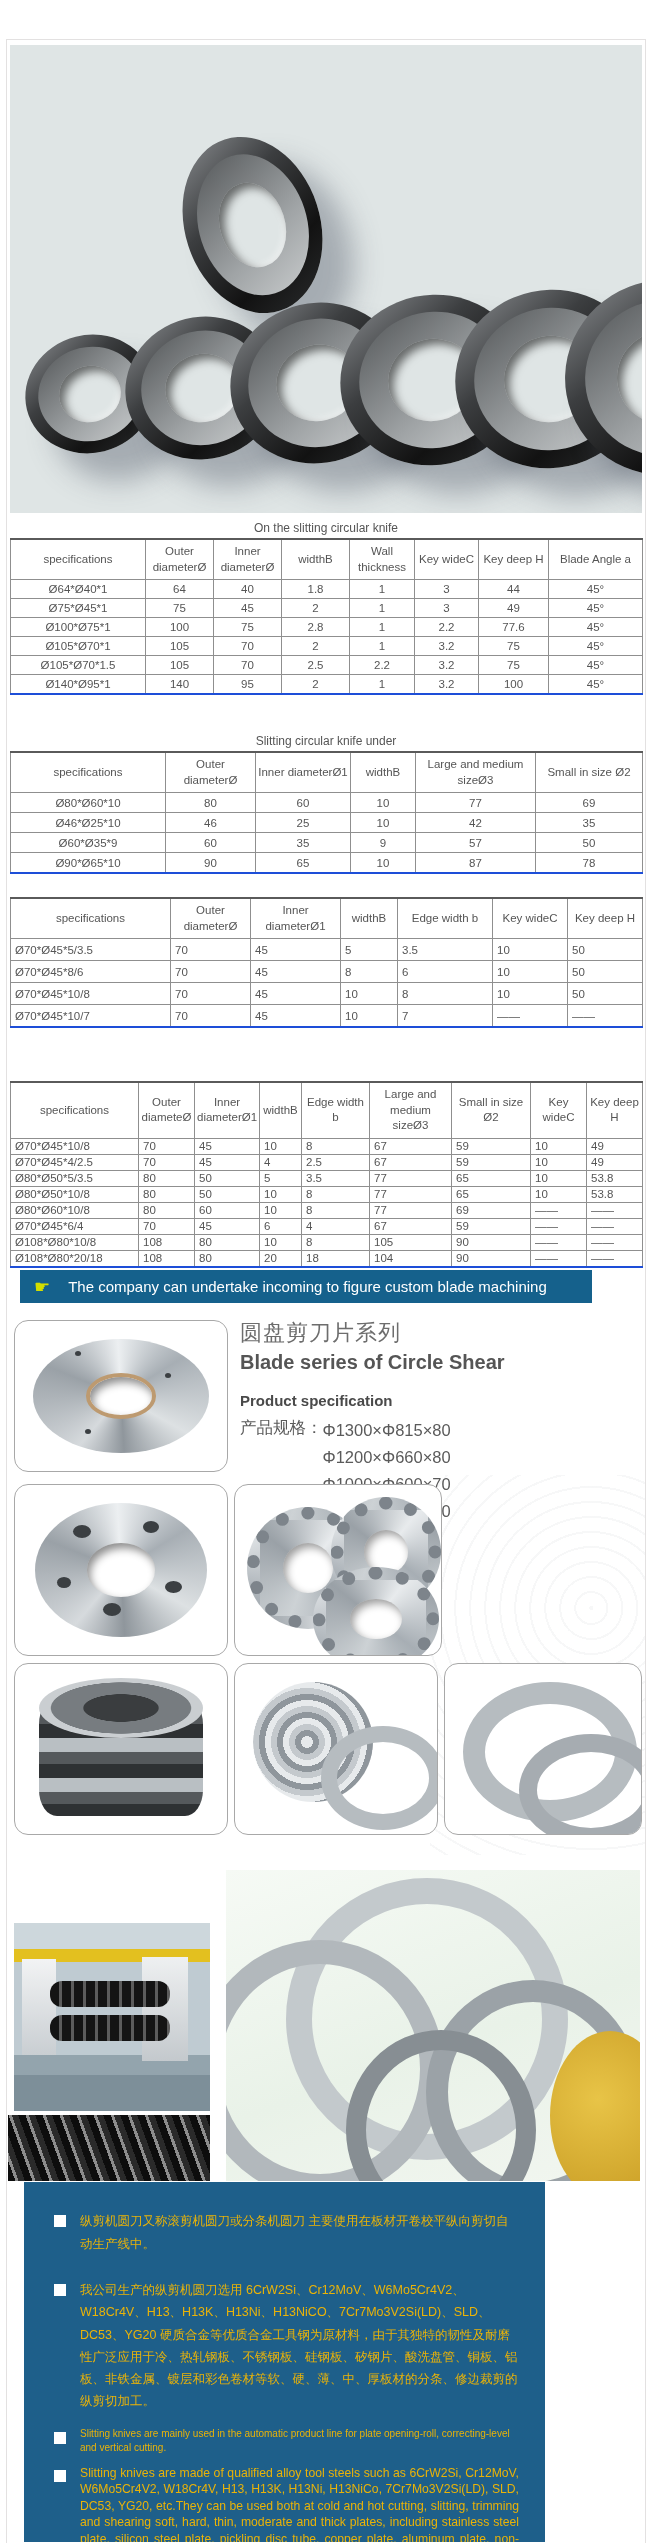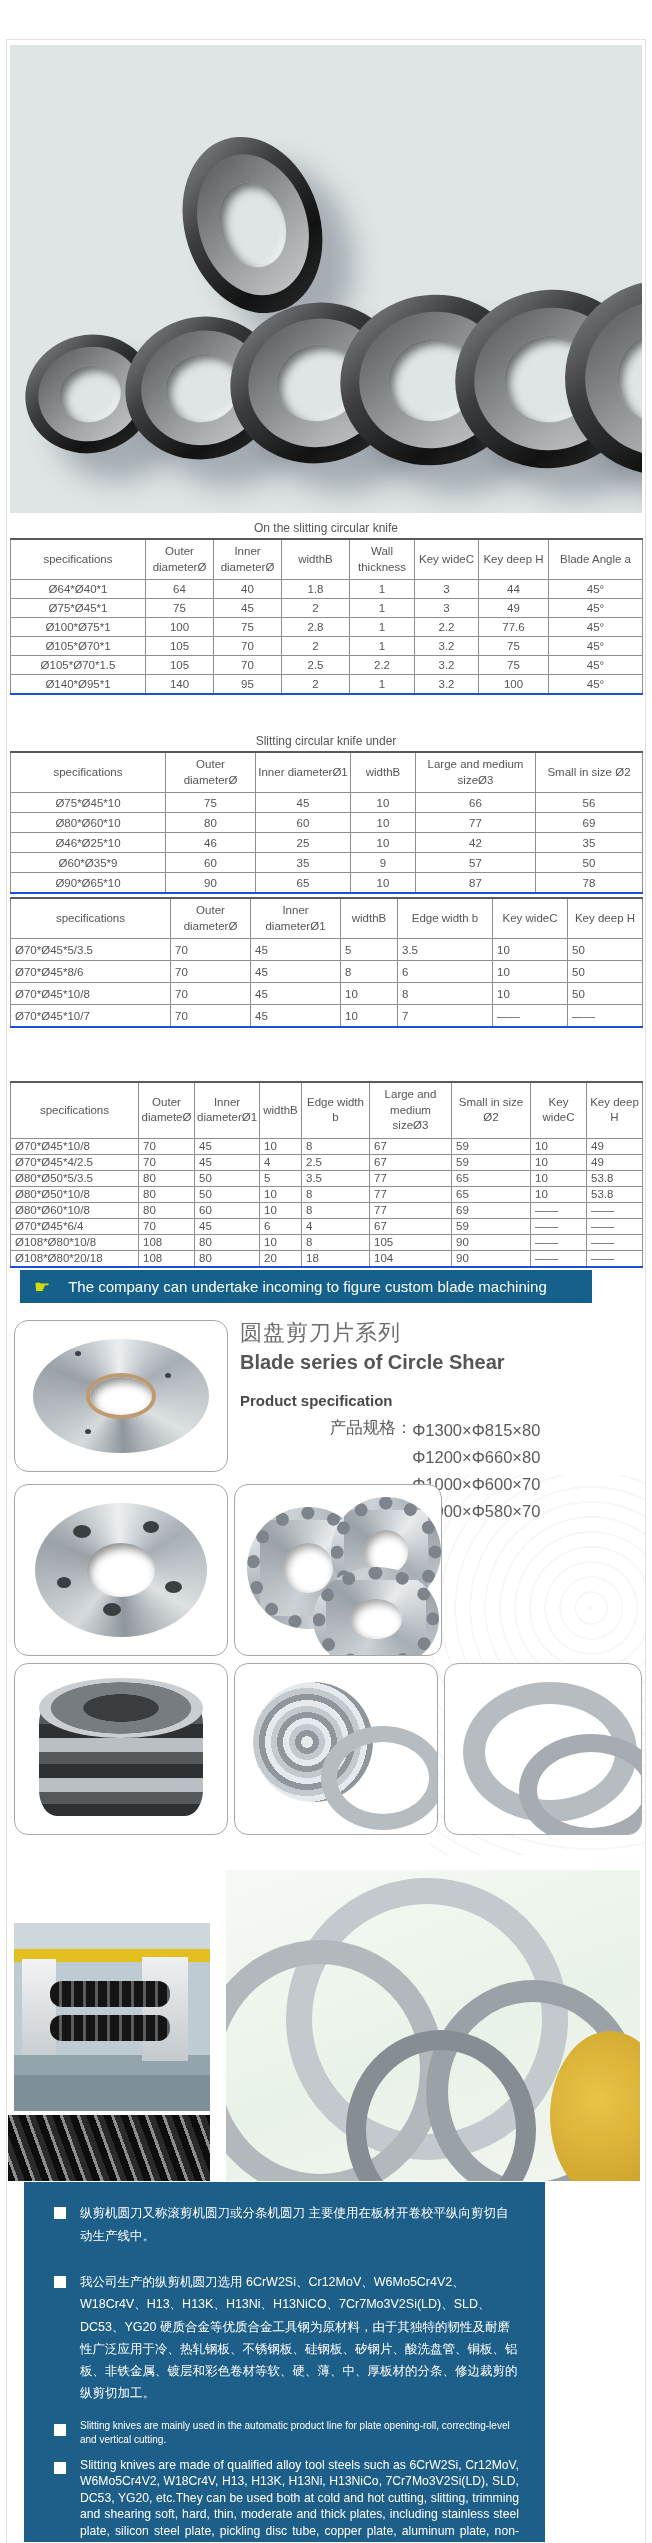--- a/index.html
+++ b/index.html
@@ -35,21 +35,21 @@
   .banner{position:absolute;left:20px;top:1235px;width:572px;height:33px;background:#15618c;
           display:flex;align-items:center;color:#fff;font-size:15px;}
   .banner .hand{color:#d3de00;font-size:18px;margin:0 18px 0 14px;}
 
   
   .photo-card{position:absolute;background:#fff;border:1px solid #a8a8a8;border-radius:14px;overflow:hidden;}
   .prod-text{position:absolute;left:240px;top:1283px;width:390px;}
   .title-zh{font-size:22px;color:#6d6d6d;letter-spacing:1px;}
   .title-en{font-size:20px;color:#555;font-weight:bold;margin-top:3px;}
   .spec-head{font-size:15px;color:#4a4a4a;font-weight:600;margin-top:18px;}
-  .spec-row{display:flex;margin-top:8px;font-size:16.5px;color:#5a5a5a;justify-content:center;}
+  .spec-row{display:flex;margin-top:8px;font-size:16.5px;color:#5a5a5a;}
   .spec-label{white-space:nowrap;}
   .spec-lines div{line-height:27px;}
 
   
   .disc{position:absolute;border-radius:50%;
         background:conic-gradient(from 220deg,#d6dadd,#9aa1a7 20%,#eceff1 38%,#a7aeb4 55%,#dde1e3 72%,#8f969c 88%,#d6dadd);}
   .disc::after{content:'';position:absolute;border-radius:50%;inset:30%;background:#fff;
         box-shadow:inset 3px 5px 9px rgba(0,0,0,.45);}
   .disc.copper::after{border:4px solid #bd9a70;}
   .holes-ring{position:absolute;border-radius:50%;border:13px dotted #7d848b;background:
@@ -76,22 +76,22 @@
   .roller{position:absolute;left:8px;top:2080px;width:202px;height:66px;background:
         repeating-linear-gradient(70deg,#0d0d0d 0 7px,#8d8d8d 7px 10px,#2a2a2a 10px 16px);}
   .rings-photo{position:absolute;left:226px;top:1835px;width:414px;height:311px;overflow:hidden;
         background:linear-gradient(160deg,#f6faf5 0%,#e9f2e8 55%,#f2f6f0 100%);}
   .rings-photo .yellow{position:absolute;right:-30px;bottom:-20px;width:120px;height:170px;border-radius:50%;
         background:radial-gradient(circle at 40% 40%,#e8c447,#c79a22);}
   .watermark{position:absolute;left:430px;top:1440px;width:215px;height:380px;opacity:.55;
         background:repeating-radial-gradient(circle at 75% 35%,rgba(110,120,130,.10) 0 2px,transparent 2px 15px);}
 
   
-  .info-box{position:absolute;left:24px;top:2147px;width:521px;height:360px;background:#1e5f8a;color:#ffffff;
-        box-sizing:border-box;padding:20px 26px 18px 26px;overflow:hidden;}
+  .info-box{position:absolute;left:24px;top:2147px;width:521px;height:360px;background:#1e5f8a;color:#eab308;
+        box-sizing:border-box;padding:28px 26px 18px 26px;overflow:hidden;}
   .info-item{display:flex;align-items:flex-start;}
   .info-item .sq{flex:0 0 12px;width:12px;height:12px;background:#fff;margin:5px 14px 0 4px;}
   .info-item p{margin:0;flex:1;}
   .zh1 p{font-size:12.5px;line-height:1.8;}
   .zh2 p{font-size:12.5px;line-height:1.78;}
   .en1 p{font-size:10px;line-height:1.4;}
   .en2 p{font-size:12.2px;line-height:1.36;text-align:justify;}
   .gap26{height:24px;} .gap14{height:14px;} .gap10{height:10px;}
 </style>
 </head>
@@ -212,28 +212,20 @@
         <tr>
           <th>specifications</th>
           <th>Outer diameterØ</th>
           <th>Inner diameterØ1</th>
           <th>widthB</th>
           <th>Large and medium sizeØ3</th>
           <th>Small in size Ø2</th>
         </tr>
       </thead>
       <tbody>
-        <tr>
-          <td>Ø75*Ø45*10</td>
-          <td>75</td>
-          <td>45</td>
-          <td>10</td>
-          <td>66</td>
-          <td>56</td>
-        </tr>
         <tr>
           <td>Ø80*Ø60*10</td>
           <td>80</td>
           <td>60</td>
           <td>10</td>
           <td>77</td>
           <td>69</td>
         </tr>
         <tr>
           <td>Ø46*Ø25*10</td>

